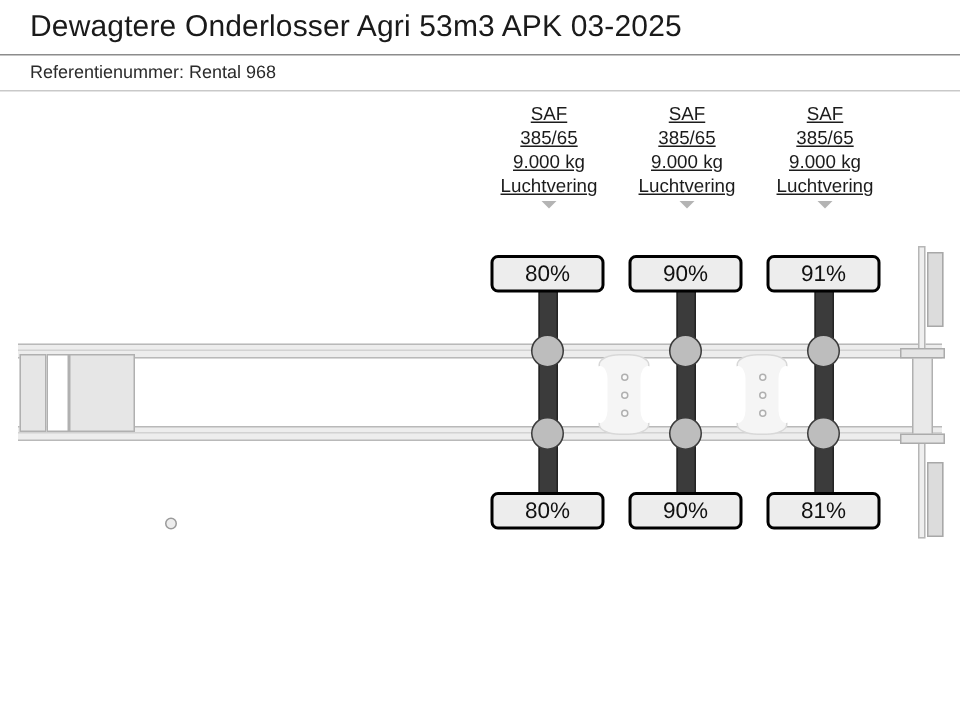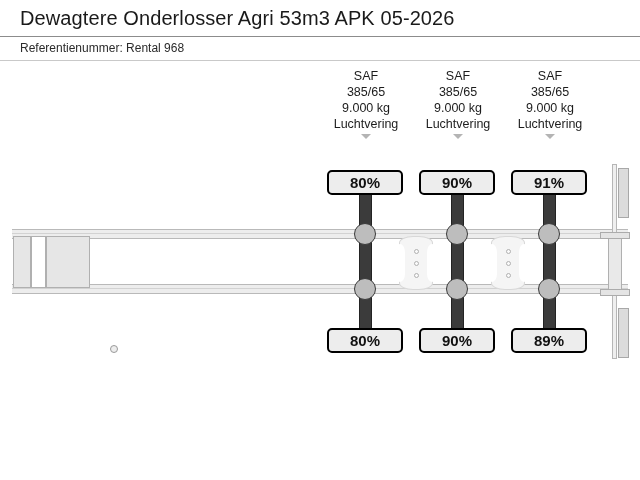--- a/index.html
+++ b/index.html
@@ -51,20 +51,21 @@
 
   
   .axle-spec {
     position: absolute;
     top: 68px;
     width: 110px;
     text-align: center;
     font-size: 12.5px;
     line-height: 16px;
     color: #1c1c1c;
+    text-decoration: underline;
   }
   .axle-spec .ln { display: block; white-space: nowrap; }
   .spec-caret {
     display: block;
     margin: 2px auto 0 auto;
     width: 0; height: 0;
     border-left: 5px solid transparent;
     border-right: 5px solid transparent;
     border-top: 5px solid #b4b4b4;
   }
@@ -168,21 +169,20 @@
   .pct-box {
     position: absolute;
     width: 76px; height: 25px;
     background: #ededed;
     border: 2px solid #000000;
     border-radius: 5px;
     font-size: 15px;
     line-height: 21px;
     text-align: center;
     color: #111111;
-    font-weight: bold;
   }
   .pct-top { top: 20px; }
   .pct-bot { top: 178px; }
 
   
   .rear-post {
     position: absolute;
     left: 612px; top: 14px;
     width: 5px; height: 195px;
     background: #efefef;
@@ -213,21 +213,21 @@
     border: 1px solid #ababab;
   }
   .ra-up { top: 82px; }
   .ra-lo { top: 139px; }
 </style>
 </head>
 <body>
 
 <div id="page">
 
-  <div class="title">Dewagtere Onderlosser Agri 53m3 APK 05-2026</div>
+  <div class="title">Dewagtere Onderlosser Agri 53m3 APK 03-2025</div>
   <div class="title-rule"></div>
   <div class="subtitle">Referentienummer: Rental 968</div>
   <div class="sub-rule"></div>
 
   <div class="axle-spec" style="left:311px;">
     <span class="ln">SAF</span>
     <span class="ln">385/65</span>
     <span class="ln">9.000 kg</span>
     <span class="ln">Luchtvering</span>
     <span class="spec-caret"></span>
@@ -296,21 +296,21 @@
     <div class="hub" style="left:446px; top:128px;"></div>
     <div class="pct-box pct-top" style="left:419px;">90%</div>
     <div class="pct-box pct-bot" style="left:419px;">90%</div>
 
     <div class="axle-bar axle-upper" style="left:543px;"></div>
     <div class="axle-bar axle-mid" style="left:543px;"></div>
     <div class="axle-bar axle-lower" style="left:543px;"></div>
     <div class="hub" style="left:538px; top:73px;"></div>
     <div class="hub" style="left:538px; top:128px;"></div>
     <div class="pct-box pct-top" style="left:511px;">91%</div>
-    <div class="pct-box pct-bot" style="left:511px;">89%</div>
+    <div class="pct-box pct-bot" style="left:511px;">81%</div>
 
     <div class="rear-post"></div>
     <div class="rear-bumper rb-top"></div>
     <div class="rear-plate rp-up"></div>
     <div class="rear-plate rp-lo"></div>
     <div class="rear-arm ra-up"></div>
     <div class="rear-arm ra-lo"></div>
 
   </div>
 </div>

